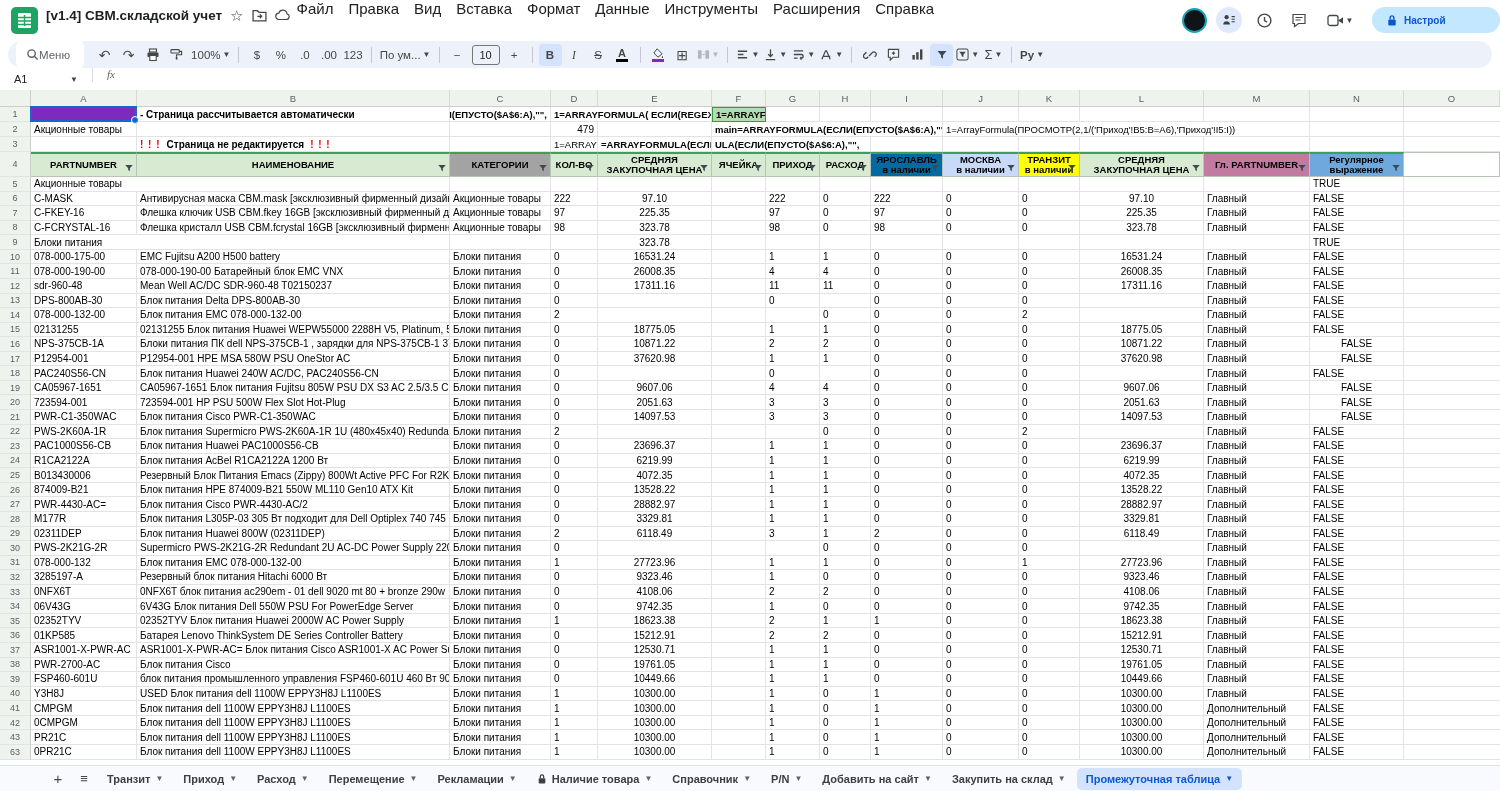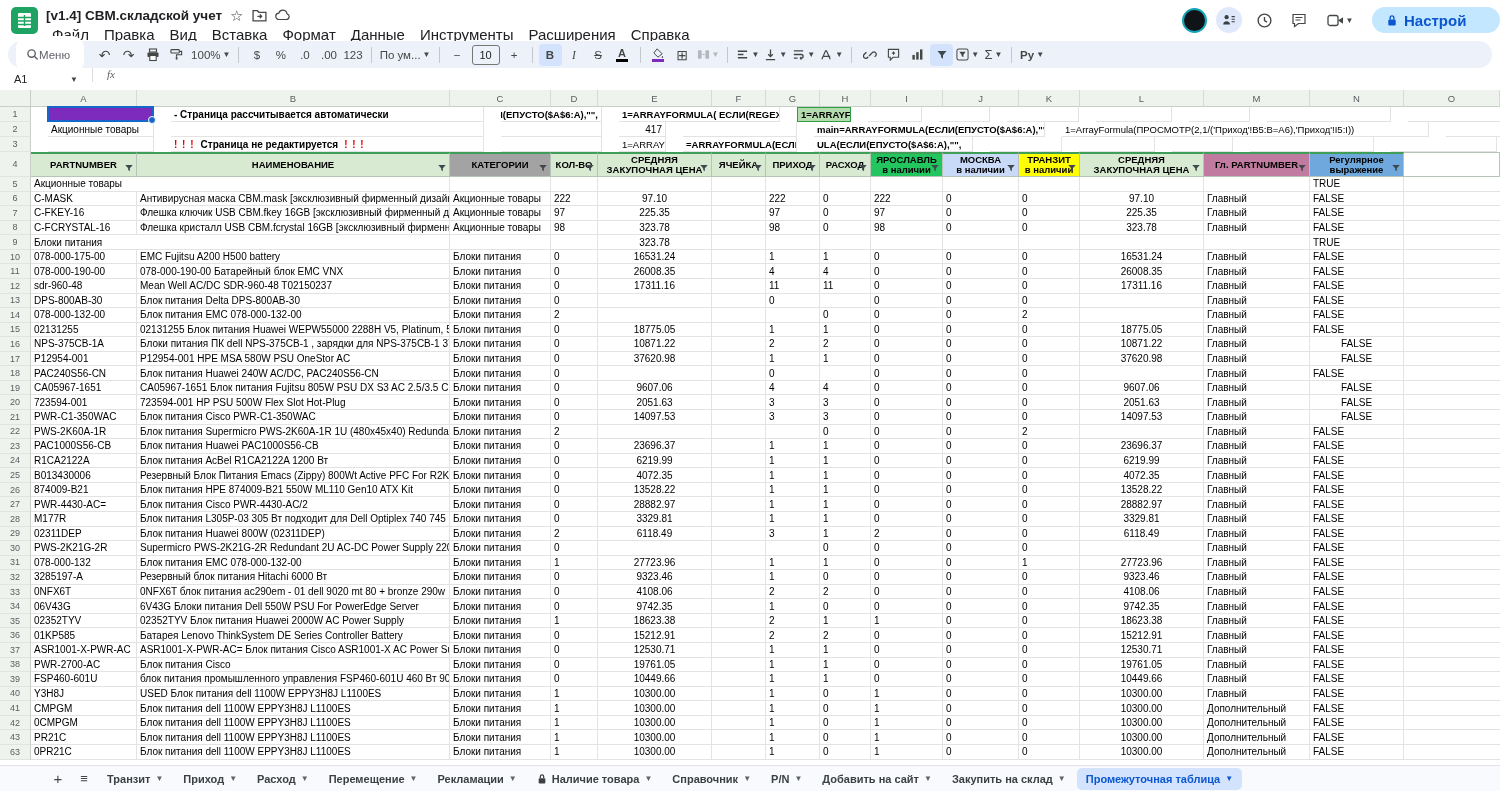--- a/index.html
+++ b/index.html
@@ -1,33 +1,33 @@
 <!DOCTYPE html>
 <html><head>
 <meta charset="utf-8">
 <style>
   html,body{margin:0;padding:0}
   body{width:1500px;height:791px;position:relative;overflow:hidden;background:#fff;
        font-family:"Liberation Sans",sans-serif;color:#202124;}
   
   .topbar{position:absolute;top:0;left:0;width:1500px;height:40px;display:flex;align-items:flex-start;background:#fff;}
   .logo{width:27px;height:27px;margin:7px 8px 0 11px;flex:0 0 auto;}
-  .tcol{display:flex;flex-direction:column;}
+  .tcol{display:flex;flex-direction:row;}
   .trow1{display:flex;align-items:center;height:22px;margin-top:4px;gap:8px;}
   .doctitle{font-size:13.5px;font-weight:700;color:#202124;}
   .t-ico{color:#444746;font-size:13px;line-height:1;display:flex;align-items:center;}
   .menubar{display:flex;gap:3px;height:17px;align-items:center;}
   .menubar span{font-size:15px;color:#202124;padding:0 6px;border-radius:4px;cursor:default;}
   .tspacer{flex:1;}
   .tr-icons{display:flex;align-items:center;gap:9px;margin:7px 0 0 0;}
   .avatar{width:25px;height:25px;border-radius:50%;background:#101418;border:2px solid #15a5b8;box-sizing:border-box;}
   .roundbtn{width:26px;height:26px;border-radius:50%;display:flex;align-items:center;justify-content:center;}
   .roundbtn.blue{background:#dfe9fb;}
   .sharepill{height:26px;background:#c2e7ff;border-radius:13px;display:flex;align-items:center;gap:6px;
-             padding:0 30px 0 14px;color:#0b57d0;font-size:15px;font-weight:700;margin-left:4px;width:84px;}
+             padding:0 30px 0 14px;color:#0b57d0;font-size:10px;font-weight:700;margin-left:4px;width:84px;}
   .ddv{font-size:8px;color:#444746;margin-left:2px;}
   
   .tbwrap{position:absolute;top:41px;left:8px;width:1484px;height:27px;background:#edf2fa;border-radius:14px;
           display:flex;align-items:center;padding:0 8px;box-sizing:border-box;gap:1px;}
   .tbtn{height:22px;min-width:23px;display:flex;align-items:center;justify-content:center;border-radius:4px;
         font-size:11.5px;color:#444746;padding:0 2px;box-sizing:border-box;white-space:nowrap;}
   .tbtn.act{background:#d3e3fd;}
   .tsep{width:1px;height:16px;background:#c4c7cc;margin:0 5px;flex:0 0 auto;}
   .searchpill{height:37px;background:#fff;border-radius:12px;display:flex;align-items:center;gap:0;
               padding:0 14px 0 10px;color:#5f6368;font-size:11.5px;margin-right:8px;}
@@ -54,21 +54,21 @@
   .rn{width:31px;background:#eef3ee;border-right:1px solid #c9cec9;border-bottom:1px solid #e0e5e0;box-sizing:border-box;
       font-size:9px;color:#5b5e61;display:flex;align-items:center;justify-content:center;flex:0 0 auto;}
   .cell{border-right:1px solid #e2e3e2;border-bottom:1px solid #e2e3e2;box-sizing:border-box;font-size:10px;
         color:#000;display:flex;align-items:center;padding:0 3px;white-space:nowrap;overflow:hidden;flex:0 0 auto;}
   .cell.ac{justify-content:center;}
   .cell.ar{justify-content:flex-end;}
   .cell.bold{font-weight:700;}
   .cell.fx9{font-size:9.5px;}
   .nob{border-right:none;}
   .srow{height:15px;}
-  .srow .cell{height:15px;margin-left:17px;}
+  .srow .cell{height:15px;}
   .w-A{width:106px}.w-B{width:313px}.w-C{width:101px}.w-D{width:47px}.w-E{width:114px}.w-F{width:54px}
   .w-G{width:54px}.w-H{width:51px}.w-I{width:72px}.w-J{width:76px}.w-K{width:61px}.w-L{width:124px}
   .w-M{width:106px}.w-N{width:94px}.w-O{width:96px}
   .w-AB{width:419px}.w-DE{width:161px}.w-FI{width:231px}.w-JM{width:367px}.w-FH{width:159px}
   .a1cell{position:relative;overflow:visible;}
   .selbox{position:absolute;left:-1px;top:-1px;right:-1px;bottom:-1px;border:2px solid #1766ca;pointer-events:none;}
   .handle{position:absolute;right:-3px;bottom:-3px;width:6px;height:6px;background:#1766ca;border:1px solid #fff;border-radius:50%;}
   .greenf{border:1px solid #2e9e44 !important;}
   .excl{color:#e90000;font-weight:700;letter-spacing:1px;}
   .hrow{display:flex;height:25px;}
@@ -357,21 +357,21 @@
     <div class="cell w-M"></div>
     <div class="cell w-N"></div>
     <div class="cell w-O nob"></div>
   </div>
 
   <div class="row srow">
     <div class="rn">2</div>
     <div class="cell w-A">Акционные товары</div>
     <div class="cell w-B"></div>
     <div class="cell w-C"></div>
-    <div class="cell w-D ar">417</div>
+    <div class="cell w-D ar">479</div>
     <div class="cell w-E"></div>
     <div class="cell w-FI bold fx9">main=ARRAYFORMULA(ЕСЛИ(ЕПУСТО($A$6:A),"",ЕСЛИОШИБКА(</div>
     <div class="cell w-JM fx9">1=ArrayFormula(ПРОСМОТР(2,1/('Приход'!B5:B=A6),'Приход'!I5:I))</div>
     <div class="cell w-N"></div>
     <div class="cell w-O nob"></div>
   </div>
 
   <div class="row srow">
     <div class="rn">3</div>
     <div class="cell w-A"></div>
@@ -469,21 +469,21 @@
       <div class="hcell w-H" style="background: rgb(217, 234, 211);">
         <div>
           <div class="hl">РАСХОД</div>
         </div>
         <span class="filtic">
           <svg width="10" height="10" viewBox="0 0 12 12">
             <path fill="#40484f" d="M1.5 2.5h9L7 6.4v3.4L5 8.4V6.4z"></path>
           </svg>
         </span>
       </div>
-      <div class="hcell w-I" style="background: #22c55e;">
+      <div class="hcell w-I" style="background: #0369a1;">
         <div>
           <div class="hl">ЯРОСЛАВЛЬ</div>
           <div class="hl">в наличии</div>
         </div>
         <span class="filtic">
           <svg width="10" height="10" viewBox="0 0 12 12">
             <path fill="#40484f" d="M1.5 2.5h9L7 6.4v3.4L5 8.4V6.4z"></path>
           </svg>
         </span>
       </div>
@@ -1063,21 +1063,21 @@
         <div class="cell w-J">0</div>
         <div class="cell w-K">0</div>
         <div class="cell w-L ac">4108.06</div>
         <div class="cell w-M">Главный</div>
         <div class="cell w-N">FALSE</div>
         <div class="cell w-O nob"></div>
       </div>
       <div class="row drow">
         <div class="rn">34</div>
         <div class="cell w-A">06V43G</div>
-        <div class="cell w-B">6V43G Блоки питания Dell 550W PSU For PowerEdge Server</div>
+        <div class="cell w-B">6V43G Блок питания Dell 550W PSU For PowerEdge Server</div>
         <div class="cell w-C">Блоки питания</div>
         <div class="cell w-D">0</div>
         <div class="cell w-E ac">9742.35</div>
         <div class="cell w-F"></div>
         <div class="cell w-G">1</div>
         <div class="cell w-H">0</div>
         <div class="cell w-I">0</div>
         <div class="cell w-J">0</div>
         <div class="cell w-K">0</div>
         <div class="cell w-L ac">9742.35</div>

